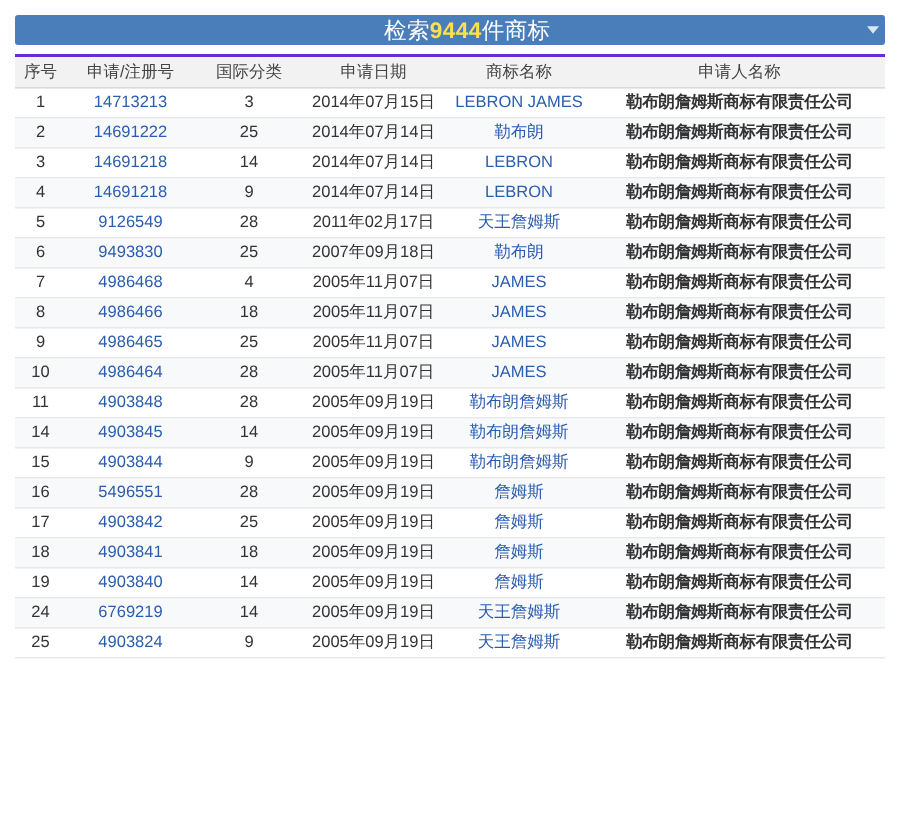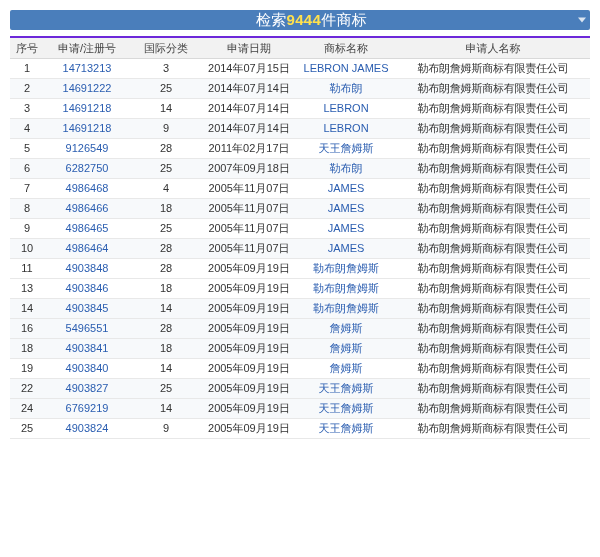--- a/index.html
+++ b/index.html
@@ -111,20 +111,21 @@
     color: #2a5db0;
     text-decoration: none;
   }
   td.cls { color: #333333; }
   td.date { color: #333333; }
   td.name { color: #2a5db0; }
   td.applicant {
     text-align: center;
     color: #333333;
     letter-spacing: -0.2px;
+    font-weight: bold;
   }
   
   col.c-seq { width: 34px; }
   col.c-appno { width: 86px; }
   col.c-cls { width: 72px; }
   col.c-date { width: 94px; }
   col.c-name { width: 100px; }
   col.c-applicant { width: 194px; }
 </style>
 </head>
@@ -197,21 +198,21 @@
           <tr class="odd">
             <td class="seq">5</td>
             <td class="appno"><a href="#">9126549</a></td>
             <td class="cls">28</td>
             <td class="date">2011年02月17日</td>
             <td class="name"><a href="#">天王詹姆斯</a></td>
             <td class="applicant">勒布朗詹姆斯商标有限责任公司</td>
           </tr>
           <tr class="even">
             <td class="seq">6</td>
-            <td class="appno"><a href="#">6282750</a></td>
+            <td class="appno"><a href="#">9493830</a></td>
             <td class="cls">25</td>
             <td class="date">2007年09月18日</td>
             <td class="name"><a href="#">勒布朗</a></td>
             <td class="applicant">勒布朗詹姆斯商标有限责任公司</td>
           </tr>
           <tr class="odd">
             <td class="seq">7</td>
             <td class="appno"><a href="#">4986468</a></td>
             <td class="cls">4</td>
             <td class="date">2005年11月07日</td>
@@ -243,69 +244,69 @@
             <td class="applicant">勒布朗詹姆斯商标有限责任公司</td>
           </tr>
           <tr class="odd">
             <td class="seq">11</td>
             <td class="appno"><a href="#">4903848</a></td>
             <td class="cls">28</td>
             <td class="date">2005年09月19日</td>
             <td class="name"><a href="#">勒布朗詹姆斯</a></td>
             <td class="applicant">勒布朗詹姆斯商标有限责任公司</td>
           </tr>
-          <tr class="odd">
-            <td class="seq">13</td>
-            <td class="appno"><a href="#">4903846</a></td>
-            <td class="cls">18</td>
-            <td class="date">2005年09月19日</td>
-            <td class="name"><a href="#">勒布朗詹姆斯</a></td>
-            <td class="applicant">勒布朗詹姆斯商标有限责任公司</td>
-          </tr>
           <tr class="even">
             <td class="seq">14</td>
             <td class="appno"><a href="#">4903845</a></td>
             <td class="cls">14</td>
             <td class="date">2005年09月19日</td>
             <td class="name"><a href="#">勒布朗詹姆斯</a></td>
             <td class="applicant">勒布朗詹姆斯商标有限责任公司</td>
           </tr>
+          <tr class="odd">
+            <td class="seq">15</td>
+            <td class="appno"><a href="#">4903844</a></td>
+            <td class="cls">9</td>
+            <td class="date">2005年09月19日</td>
+            <td class="name"><a href="#">勒布朗詹姆斯</a></td>
+            <td class="applicant">勒布朗詹姆斯商标有限责任公司</td>
+          </tr>
           <tr class="even">
             <td class="seq">16</td>
             <td class="appno"><a href="#">5496551</a></td>
             <td class="cls">28</td>
             <td class="date">2005年09月19日</td>
             <td class="name"><a href="#">詹姆斯</a></td>
             <td class="applicant">勒布朗詹姆斯商标有限责任公司</td>
           </tr>
+          <tr class="odd">
+            <td class="seq">17</td>
+            <td class="appno"><a href="#">4903842</a></td>
+            <td class="cls">25</td>
+            <td class="date">2005年09月19日</td>
+            <td class="name"><a href="#">詹姆斯</a></td>
+            <td class="applicant">勒布朗詹姆斯商标有限责任公司</td>
+          </tr>
           <tr class="even">
             <td class="seq">18</td>
             <td class="appno"><a href="#">4903841</a></td>
             <td class="cls">18</td>
             <td class="date">2005年09月19日</td>
             <td class="name"><a href="#">詹姆斯</a></td>
             <td class="applicant">勒布朗詹姆斯商标有限责任公司</td>
           </tr>
           <tr class="odd">
             <td class="seq">19</td>
             <td class="appno"><a href="#">4903840</a></td>
             <td class="cls">14</td>
             <td class="date">2005年09月19日</td>
             <td class="name"><a href="#">詹姆斯</a></td>
             <td class="applicant">勒布朗詹姆斯商标有限责任公司</td>
           </tr>
           <tr class="even">
-            <td class="seq">22</td>
-            <td class="appno"><a href="#">4903827</a></td>
-            <td class="cls">25</td>
-            <td class="date">2005年09月19日</td>
-            <td class="name"><a href="#">天王詹姆斯</a></td>
-            <td class="applicant">勒布朗詹姆斯商标有限责任公司</td>
-          </tr>
-          <tr class="even">
             <td class="seq">24</td>
             <td class="appno"><a href="#">6769219</a></td>
             <td class="cls">14</td>
             <td class="date">2005年09月19日</td>
             <td class="name"><a href="#">天王詹姆斯</a></td>
             <td class="applicant">勒布朗詹姆斯商标有限责任公司</td>
           </tr>
           <tr class="odd">
             <td class="seq">25</td>
             <td class="appno"><a href="#">4903824</a></td>

